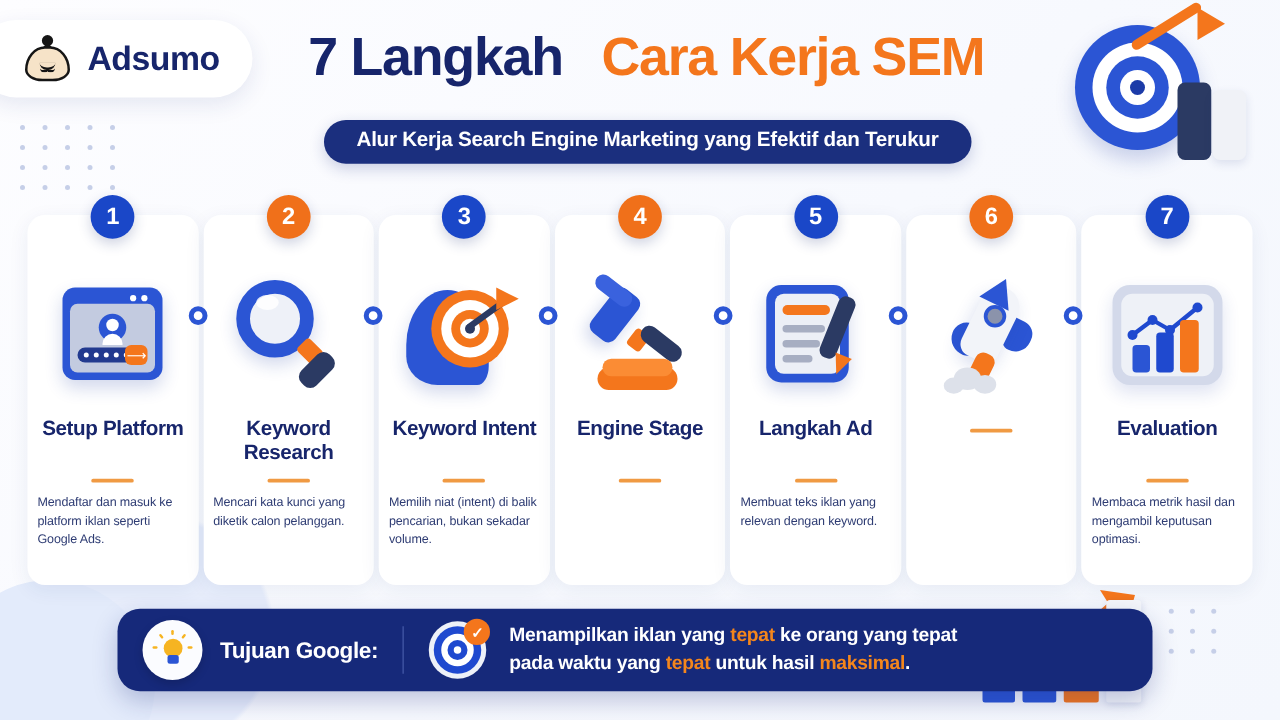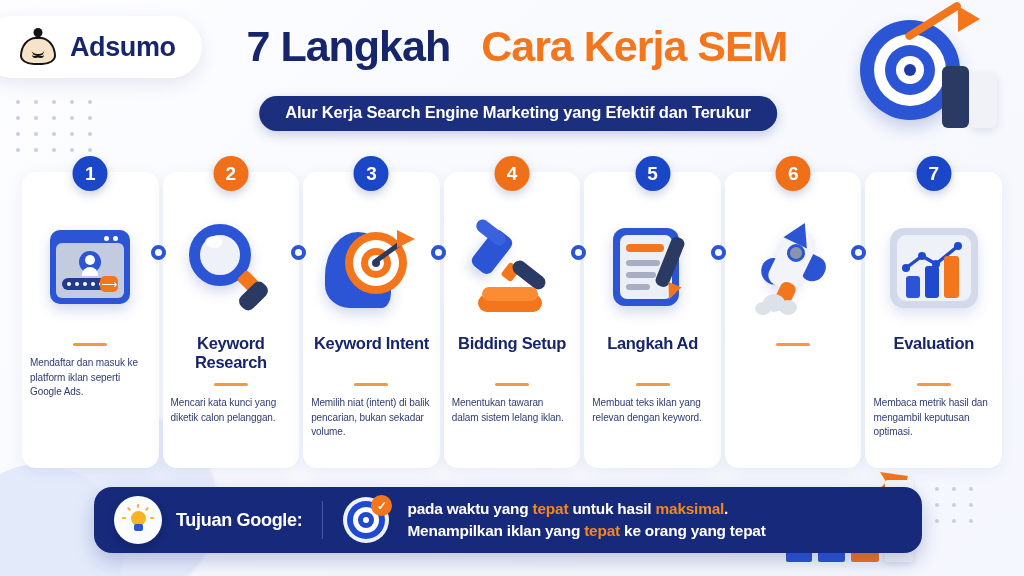--- a/index.html
+++ b/index.html
@@ -339,20 +339,21 @@
           <div class="i1-headin"></div>
           <div class="i1-body"></div>
         <div class="i1-field"></div>
         <div class="i1-pw" style="left:29px;"></div>
           <div class="i1-pw" style="left:37px;"></div>
         <div class="i1-pw" style="left:45px;"></div>
           <div class="i1-pw" style="left:53px;"></div>
         <div class="i1-pw" style="left:61px;"></div>
         <div class="i1-go">⟶</div>
       </div>
+      <div class="card-title">Setup Platform</div>
       <div class="rule"></div>
       <div class="card-desc">Mendaftar dan masuk ke platform iklan seperti Google Ads.</div>
     </div>
 
     <div class="card">
       <div class="badge orange">2</div>
       <div class="icon-box">
         <div class="i2-ring"></div>
           <div class="i2-gleam"></div>
         <div class="i2-collar"></div>
@@ -383,23 +384,22 @@
     <div class="card">
       <div class="badge orange">4</div>
       <div class="icon-box">
         <div class="i4-head"></div>
           <div class="i4-cap"></div>
         <div class="i4-collar"></div>
           <div class="i4-handle"></div>
         <div class="i4-base1"></div>
           <div class="i4-base2"></div>
       </div>
-      <div class="card-title">Bidding Setup</div>
-      <div class="rule"></div>
-      <div class="card-desc">Menentukan tawaran dalam sistem lelang iklan.</div>
+      <div class="card-title">Engine Stage</div>
+      <div class="rule"></div>
     </div>
 
     <div class="card">
       <div class="badge blue">5</div>
       <div class="icon-box">
         <div class="i5-frame"></div>
           <div class="i5-paper"></div>
         <div class="i5-l1"></div>
         <div class="i5-l" style="top:44px; width:34px;"></div>
         <div class="i5-l" style="top:56px; width:30px;"></div>
@@ -488,21 +488,21 @@
     <div class="target-badge">
       <div class="tb1"></div>
         <div class="tb2"></div>
         <div class="tb3"></div>
       <div class="tb4"></div>
         <div class="tb5"></div>
       <div class="tb-check">✓</div>
     </div>
     <div class="banner-text">
       <div>
+        <span>Menampilkan iklan yang </span><span class="hl">tepat</span><span> ke orang yang tepat</span>
+      </div>
+      <div>
         <span>pada waktu yang </span><span class="hl">tepat</span><span> untuk hasil </span><span class="hl">maksimal</span><span>.</span>
       </div>
-      <div>
-        <span>Menampilkan iklan yang </span><span class="hl">tepat</span><span> ke orang yang tepat</span>
-      </div>
     </div>
   </div>
 
 </div>
 
 </body></html>

